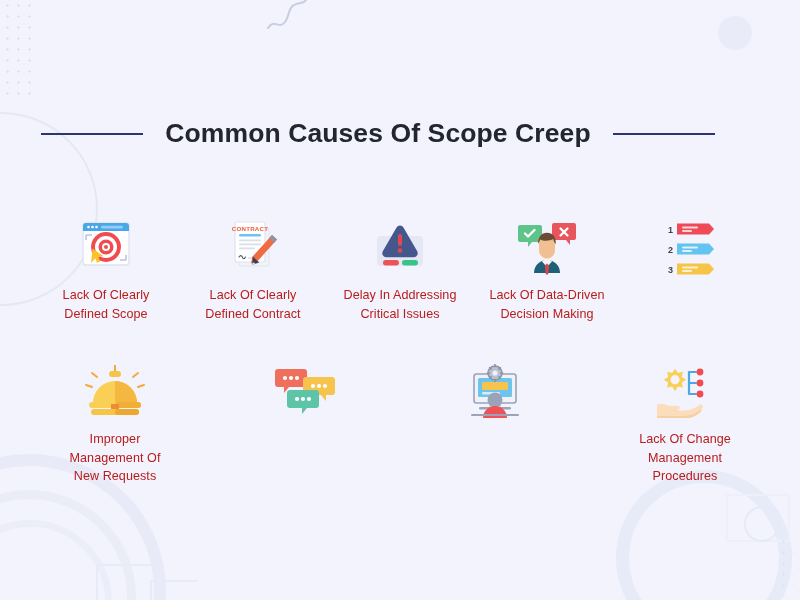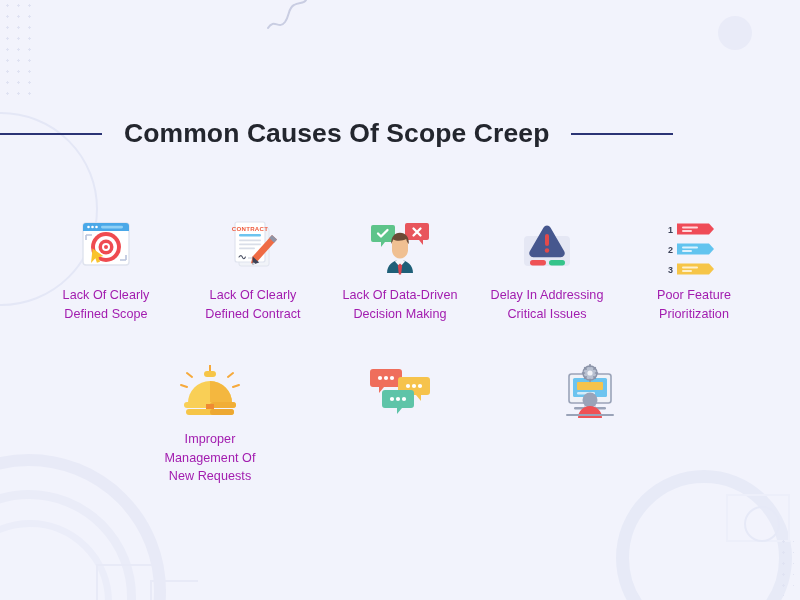--- a/index.html
+++ b/index.html
@@ -115,21 +115,21 @@
   }
 
   
   .header {
     position: absolute;
     top: 118px;
     left: 0;
     width: 756px;
     display: flex;
     align-items: center;
-    justify-content: flex-start;
+    justify-content: center;
     gap: 22px;
   }
   .rule {
     width: 102px;
     height: 0;
     border-top: 2px solid #2b3475;
   }
   .title {
     font-size: 26.5px;
     font-weight: bold;
@@ -162,21 +162,21 @@
     height: 58px;
     display: flex;
     align-items: center;
     justify-content: center;
   }
   .caption {
     margin-top: 10px;
     font-size: 12.6px;
     line-height: 18.5px;
     text-align: center;
-    color: #a21caf;
+    color: #b91c1c;
     letter-spacing: .05px;
     white-space: pre-line;
   }
 </style>
 </head>
 <body>
 
 <div class="bg-layer">
   <div class="dots-tl"></div>
   <div class="ring-left"></div>
@@ -245,72 +245,70 @@
           <path d="M30.7 44.3l-1.1 2.4 2.6-.9z" fill="#f2f3f8"></path>
         </g>
       </svg>
     </div>
     <div class="caption">Lack Of Clearly
 Defined Contract</div>
   </div>
 
   <div class="cell">
     <div class="icon-box">
+      <svg width="62" height="54" viewBox="0 0 62 54">
+        <rect x="8" y="16" width="46" height="30" rx="4" fill="#e5e7f4"></rect>
+        <path d="M31 5.5a4 4 0 0 1 3.45 2L48.2 31.3A4 4 0 0 1 44.75 37.3H17.25A4 4 0 0 1 13.8 31.3L27.55 7.5A4 4 0 0 1 31 5.5z" fill="#46578e"></path>
+        <rect x="29" y="14" width="4" height="12" rx="2" fill="#e24a4a"></rect>
+        <circle cx="31" cy="30.5" r="2.2" fill="#e24a4a"></circle>
+        <rect x="14" y="40" width="16" height="5.4" rx="2.7" fill="#ef5255"></rect>
+        <rect x="33" y="40" width="16" height="5.4" rx="2.7" fill="#35c48a"></rect>
+      </svg>
+    </div>
+    <div class="caption">Delay In Addressing
+Critical Issues</div>
+  </div>
+
+  <div class="cell">
+    <div class="icon-box">
       <svg width="64" height="56" viewBox="0 0 64 56">
         <path d="M5 6h20a2 2 0 0 1 2 2v13a2 2 0 0 1-2 2h-8l-4 5v-5H5a2 2 0 0 1-2-2V8a2 2 0 0 1 2-2z" fill="#5ec48a"></path>
         <path d="M10 14.5l3 3 6.5-6.5" stroke="#ffffff" stroke-width="2.3" fill="none" stroke-linecap="round" stroke-linejoin="round"></path>
         <path d="M39 4h20a2 2 0 0 1 2 2v13a2 2 0 0 1-2 2h-4v5l-4-5h-12a2 2 0 0 1-2-2V6a2 2 0 0 1 2-2z" fill="#e8555c"></path>
         <path d="M45.5 9.5l7 7M52.5 9.5l-7 7" stroke="#ffffff" stroke-width="2.3" stroke-linecap="round"></path>
         <path d="M19 54c0-7.5 5.8-13 13-13s13 5.5 13 13z" fill="#1f5f78"></path>
         <path d="M27 42.5l5 5.5 5-5.5-2.6-2h-4.8z" fill="#f4f6fa"></path>
         <path d="M32 44.5l2.2 2-1.1 9h-2.2l-1.1-9z" fill="#d8444d"></path>
         <path d="M24 24.5c0-5.2 3.6-8.8 8-8.8s8 3.6 8 8.8v6.8c0 4.5-3.6 8.2-8 8.2s-8-3.7-8-8.2z" fill="#f0c092"></path>
         <path d="M23.2 25c-.4-6.4 3.2-11.2 8.8-11.2s9.2 4.2 8.8 11.2c-1.4-1-2.2-3.2-2.6-5-3 1.8-9.4 2.6-13 .4-.6 1.6-1.4 3.4-2 4.6z" fill="#6b4a36"></path>
       </svg>
     </div>
     <div class="caption">Lack Of Data-Driven
 Decision Making</div>
   </div>
 
   <div class="cell">
     <div class="icon-box">
-      <svg width="62" height="54" viewBox="0 0 62 54">
-        <rect x="8" y="16" width="46" height="30" rx="4" fill="#e5e7f4"></rect>
-        <path d="M31 5.5a4 4 0 0 1 3.45 2L48.2 31.3A4 4 0 0 1 44.75 37.3H17.25A4 4 0 0 1 13.8 31.3L27.55 7.5A4 4 0 0 1 31 5.5z" fill="#46578e"></path>
-        <rect x="29" y="14" width="4" height="12" rx="2" fill="#e24a4a"></rect>
-        <circle cx="31" cy="30.5" r="2.2" fill="#e24a4a"></circle>
-        <rect x="14" y="40" width="16" height="5.4" rx="2.7" fill="#ef5255"></rect>
-        <rect x="33" y="40" width="16" height="5.4" rx="2.7" fill="#35c48a"></rect>
-      </svg>
-    </div>
-    <div class="caption">Delay In Addressing
-Critical Issues</div>
-  </div>
-
-  <div class="cell">
-    <div class="icon-box">
       <svg width="62" height="56" viewBox="0 0 62 56">
         <text x="5" y="13.5" font-family="'Liberation Sans',sans-serif" font-size="9" font-weight="bold" fill="#3b4157">1</text>
         <path d="M14 4.5h32l5 5.5-5 5.5H14z" fill="#ef4b57"></path>
         <rect x="19" y="7.5" width="16" height="2" rx="1" fill="#ffd7db"></rect>
         <rect x="19" y="11" width="10" height="2" rx="1" fill="#ffd7db"></rect>
 
         <text x="5" y="33.5" font-family="'Liberation Sans',sans-serif" font-size="9" font-weight="bold" fill="#3b4157">2</text>
         <path d="M14 24.5h32l5 5.5-5 5.5H14z" fill="#62c4ef"></path>
         <rect x="19" y="27.5" width="16" height="2" rx="1" fill="#ddf2fd"></rect>
         <rect x="19" y="31" width="10" height="2" rx="1" fill="#ddf2fd"></rect>
 
         <text x="5" y="53.5" font-family="'Liberation Sans',sans-serif" font-size="9" font-weight="bold" fill="#3b4157">3</text>
         <path d="M14 44.5h32l5 5.5-5 5.5H14z" fill="#f6c548"></path>
         <rect x="19" y="47.5" width="16" height="2" rx="1" fill="#fdf0cd"></rect>
         <rect x="19" y="51" width="10" height="2" rx="1" fill="#fdf0cd"></rect>
       </svg>
     </div>
-    <div class="caption">Poor Feature
-Prioritization</div>
   </div>
 
 </div>
 
 <div class="row row-2">
 
   <div class="cell">
     <div class="icon-box">
       <svg width="62" height="52" viewBox="0 0 62 52">
         <path d="M13 12l-5-4M31 6V0M49 12l5-4M8 22l-6-2M54 22l6-2" stroke="#f6a93b" stroke-width="2" stroke-linecap="round"></path>
@@ -360,14 +358,31 @@
         <circle cx="32" cy="9" r="7" fill="#b9c1d1" stroke="#8b93a8" stroke-width="1.4"></circle>
         <circle cx="32" cy="9" r="2.6" fill="#f0f2f7"></circle>
         <path d="M32 0.6v2M32 15.4v2M24.5 9h2M37.5 9h2M26.7 3.7l1.4 1.4M35.9 12.9l1.4 1.4M37.3 3.7l-1.4 1.4M28.1 12.9l-1.4 1.4" stroke="#8b93a8" stroke-width="1.6" stroke-linecap="round"></path>
         <circle cx="32" cy="36" r="7.5" fill="#9aa3b8"></circle>
         <path d="M20 54c0-7 5.4-12 12-12s12 5 12 12z" fill="#ef5255"></path>
         <rect x="8" y="50" width="48" height="2" rx="1" fill="#9aa3b8"></rect>
       </svg>
     </div>
   </div>
 
+  <div class="cell">
+    <div class="icon-box">
+      <svg width="64" height="54" viewBox="0 0 64 54">
+        <path d="M36 8v22M36 8h7M36 19h7M36 30h7" stroke="#4aa8e8" stroke-width="2.2" fill="none" stroke-linecap="round"></path>
+        <circle cx="47" cy="8" r="3.4" fill="#ef4b50"></circle>
+        <circle cx="47" cy="19" r="3.4" fill="#ef4b50"></circle>
+        <circle cx="47" cy="30" r="3.4" fill="#ef4b50"></circle>
+        <path d="M22 4.5l2.8 4.4 5.1-1.1-1.1 5.1 4.4 2.8-4.4 2.8 1.1 5.1-5.1-1.1-2.8 4.4-2.8-4.4-5.1 1.1 1.1-5.1-4.4-2.8 4.4-2.8-1.1-5.1 5.1 1.1z" fill="#f9cf56"></path>
+        <circle cx="22" cy="15.7" r="4.6" fill="#f2f4fa"></circle>
+        <path d="M4 44c3-1 6-.5 8.5 1l11 .5c2 .1 2.3 2.6.3 3l-7.3 1 12 .3c6.5.2 12-1.8 17-5.3 2-1.4 4.2 1.2 2.5 3-4.8 5-11.6 7.5-18.6 7.5H4z" fill="#f7cfa4"></path>
+        <path d="M4 40.5c4-1.5 8-1 11 1.2l10 .3c2.2.1 2.5 3 .2 3.4l-8 .9 13 .3c6.2.2 11.6-2 16.4-5.6 2.2-1.6 4.6 1.4 2.6 3.3-5 4.9-11.7 7.6-18.8 7.6H4z" fill="#fbdcbb"></path>
+      </svg>
+    </div>
+    <div class="caption">Lack Of Change
+Management
+Procedures</div>
+  </div>
 
 </div>
 
 </body></html>

